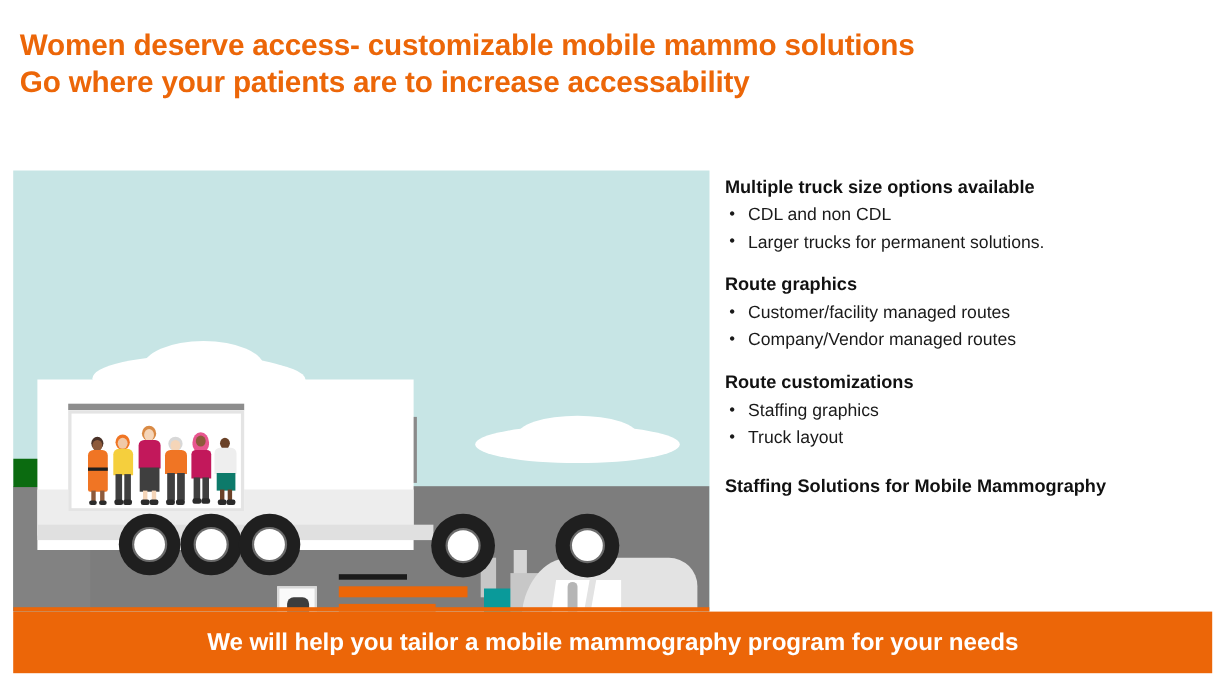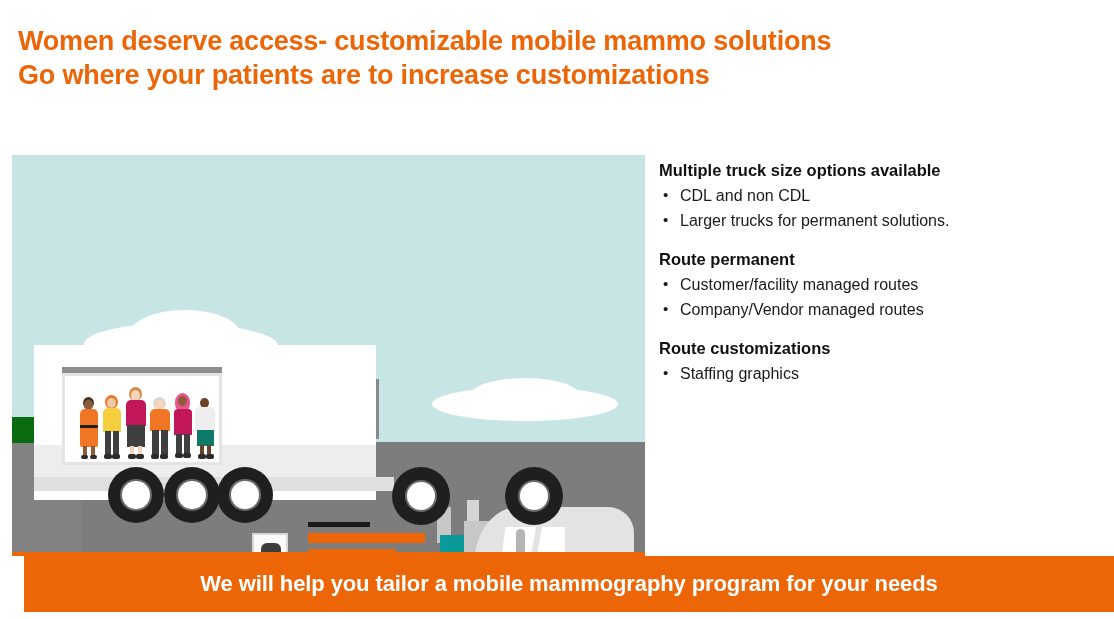--- a/index.html
+++ b/index.html
@@ -124,34 +124,34 @@
     position: relative; padding-left: 21px;
     font-size: 16px; color: #1a1a1a; line-height: 25px; white-space: nowrap;
   }
   ul.bul li::before {
     content: "\2022"; position: absolute; left: 4px; top: -1px; font-size: 15px; color: #1a1a1a;
   }
   .sec-last { margin-top: 19px; }
 
   
   .banner {
-    position: absolute; left: 24px; top: 556px; width: 1090px; height: 56px;
+    position: absolute; left: 12px; top: 556px; width: 1090px; height: 56px;
     background: #EC6608; color: #ffffff;
     display: flex; align-items: center; justify-content: center;
   }
   .banner-text { font-size: 22px; font-weight: bold; letter-spacing: -0.1px; white-space: nowrap; }
 </style>
 </head>
 <body>
 
 <div class="slide">
 
   <div class="title-block">
     <div class="title-line">Women deserve access- customizable mobile mammo solutions</div>
-    <div class="title-line">Go where your patients are to increase customizations</div>
+    <div class="title-line">Go where your patients are to increase accessability</div>
   </div>
 
   <div class="illus">
 
     <div class="cloud cloud-a"></div>
     <div class="cloud cloud-b"></div>
     <div class="cloud cloud-c"></div>
     <div class="cloud cloud-d"></div>
     <div class="cloud cloud-e"></div>
 
@@ -304,33 +304,37 @@
 
     <div class="sec">
       <div class="sec-h">Multiple truck size options available</div>
       <ul class="bul">
         <li>CDL and non CDL</li>
         <li>Larger trucks for permanent solutions.</li>
       </ul>
     </div>
 
     <div class="sec">
-      <div class="sec-h">Route permanent</div>
+      <div class="sec-h">Route graphics</div>
       <ul class="bul">
         <li>Customer/facility managed routes</li>
         <li>Company/Vendor managed routes</li>
       </ul>
     </div>
 
     <div class="sec">
       <div class="sec-h">Route customizations</div>
       <ul class="bul">
         <li>Staffing graphics</li>
+        <li>Truck layout</li>
       </ul>
     </div>
 
+    <div class="sec sec-last">
+      <div class="sec-h">Staffing Solutions for Mobile Mammography</div>
+    </div>
   </div>
 
   <div class="banner">
     <div class="banner-text">We will help you tailor a mobile mammography program for your needs</div>
   </div>
 
 </div>
 
 </body></html>

